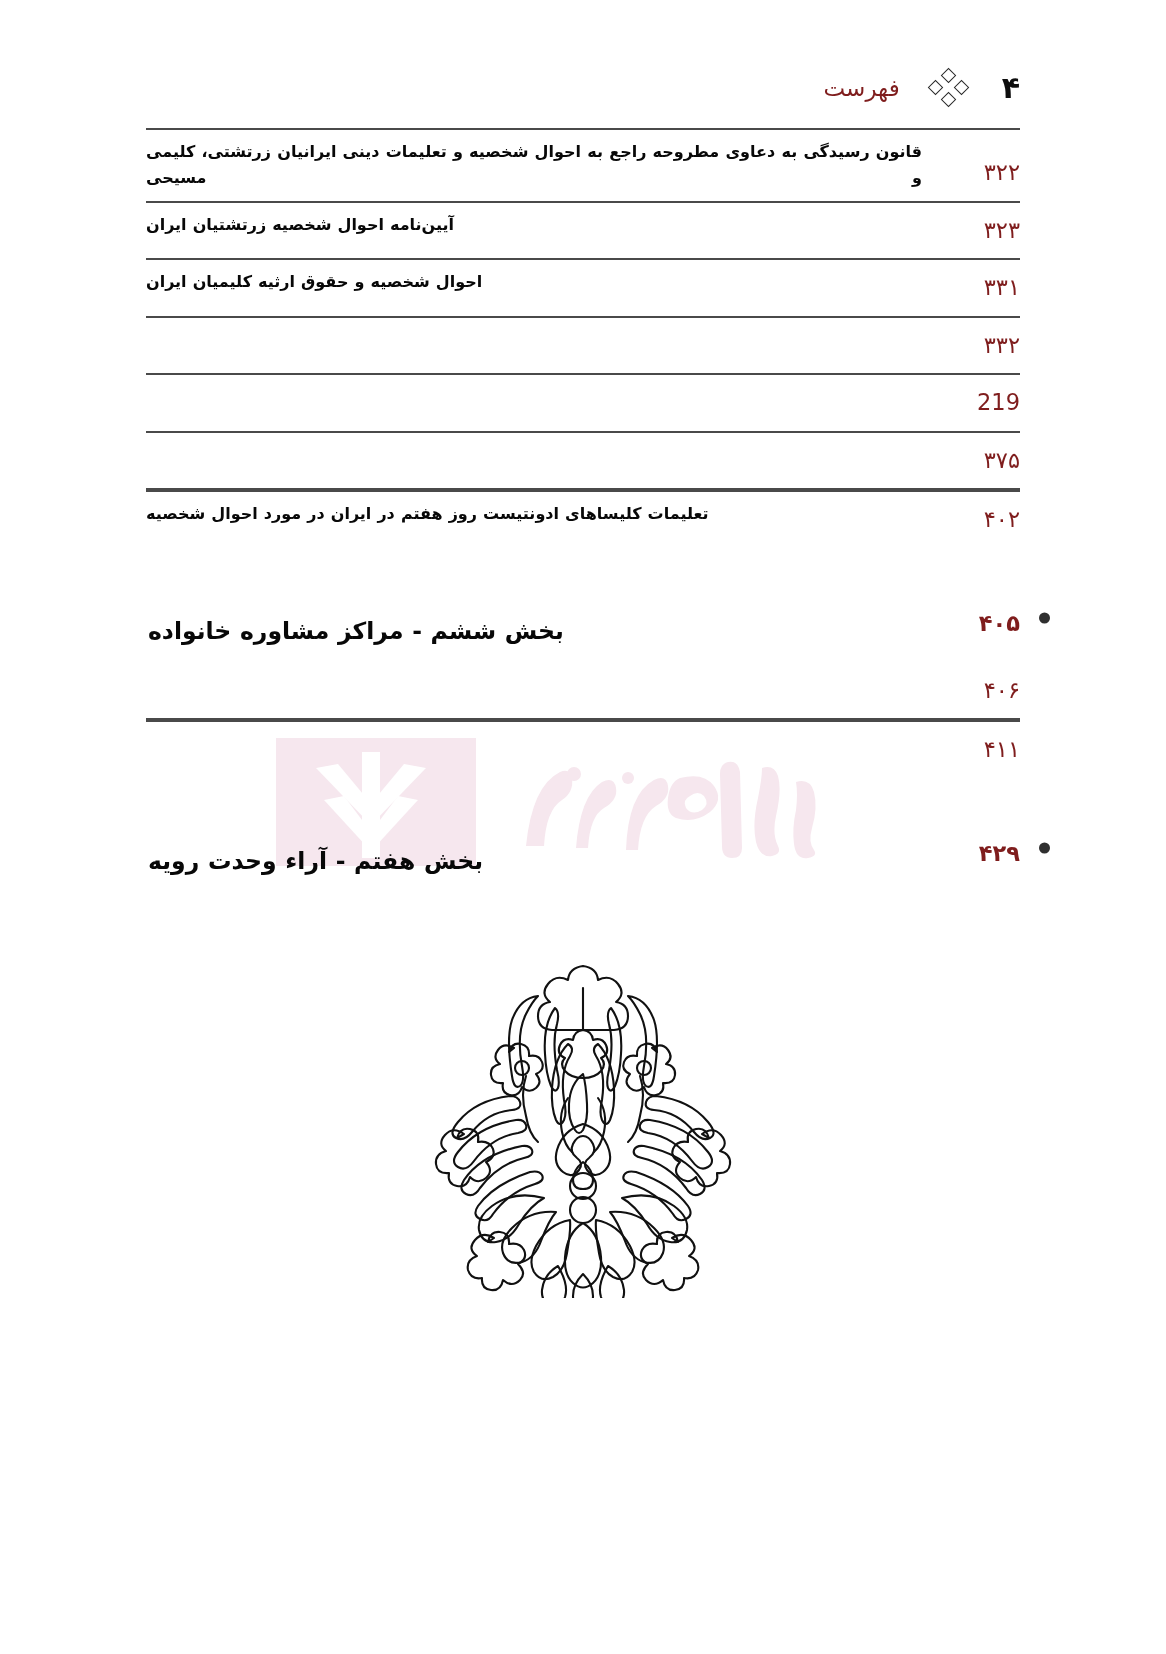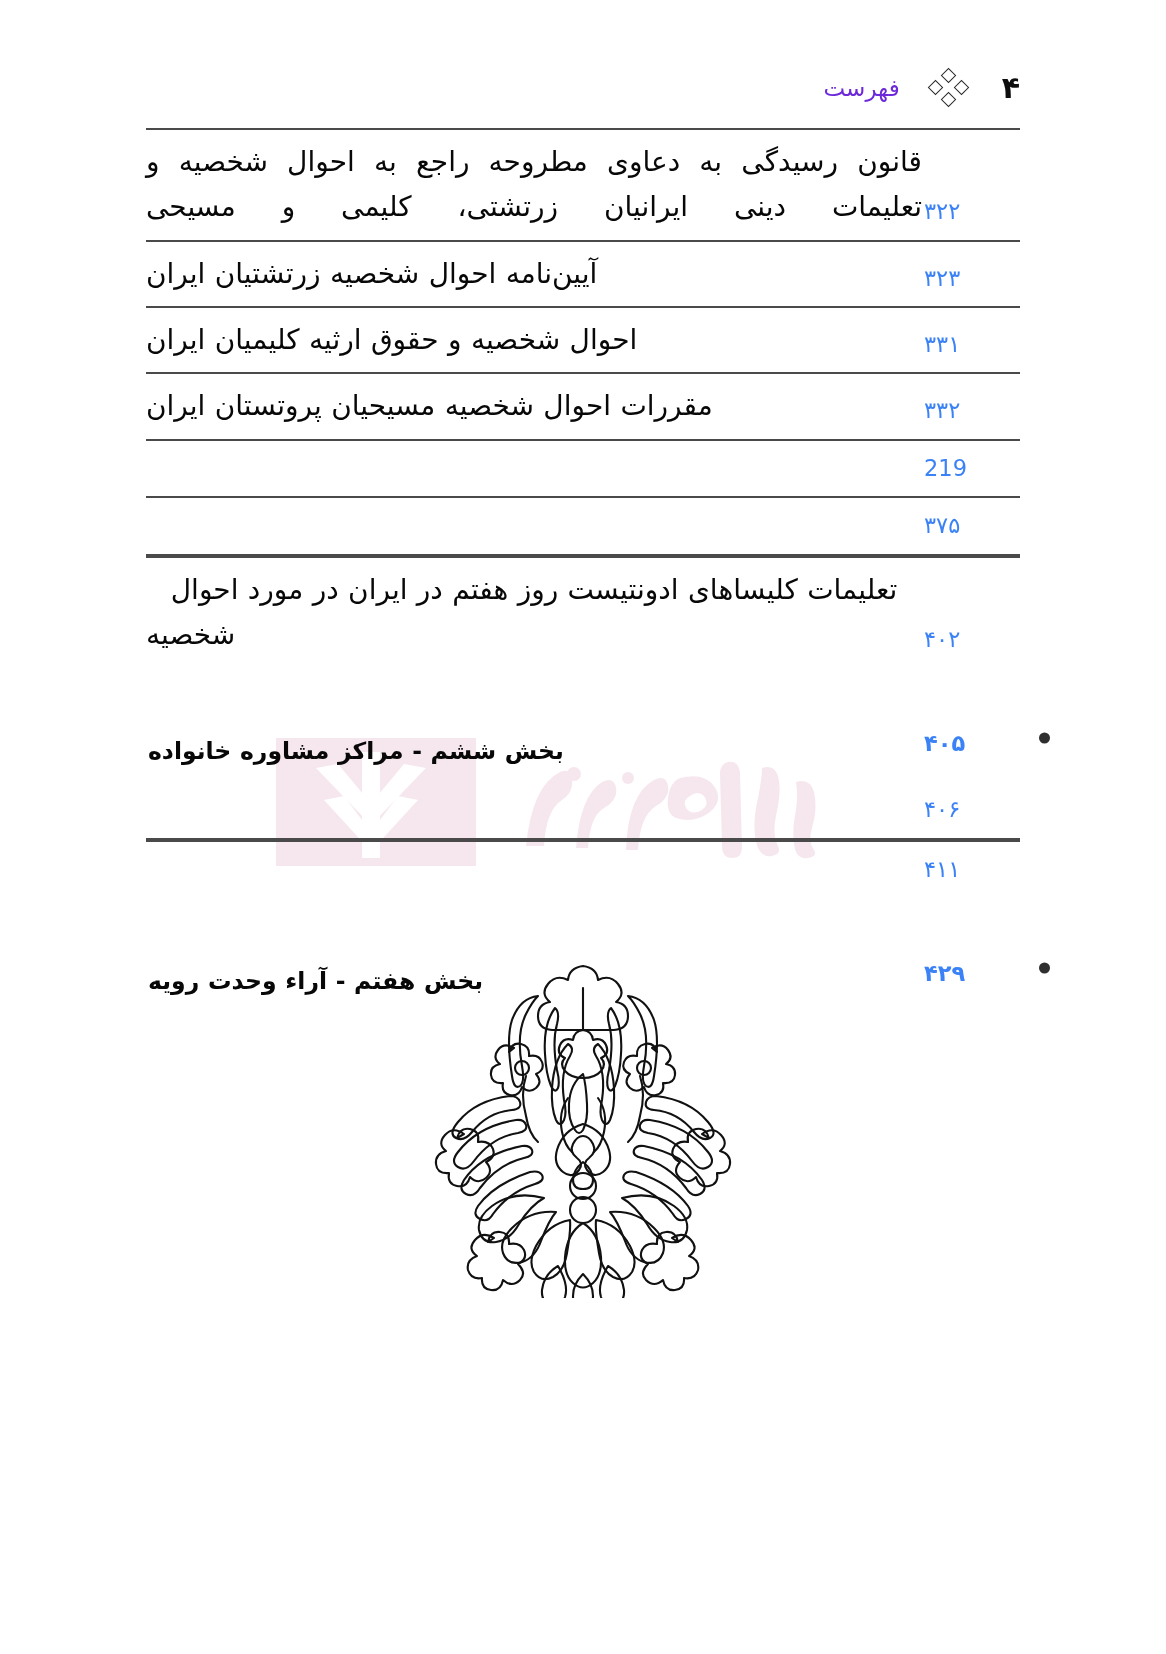--- a/index.html
+++ b/index.html
@@ -58,21 +58,21 @@
     transform: rotate(45deg);
     box-sizing: border-box;
   }
   .diamond-cluster i.d-top    { top: 2px;  left: 17px; }
   .diamond-cluster i.d-left   { top: 14px; left: 4px;  }
   .diamond-cluster i.d-right  { top: 14px; left: 30px; }
   .diamond-cluster i.d-bottom { top: 26px; left: 17px; }
   .header-title {
     font-size: 23px;
     line-height: 1;
-    color: #6d28d9;
+    color: #7f1d1d;
     white-space: nowrap;
   }
 
   
   .toc {
     position: absolute;
     top: 128px;
     right: 146px;
     width: 874px;
     direction: rtl;
@@ -87,40 +87,41 @@
   .toc-row {
     display: flex;
     flex-direction: row;
     align-items: flex-start;
     direction: rtl;
     position: relative;
     padding: 9px 0 10px 0;
   }
   .toc-title {
     flex: 1 1 auto;
-    font-size: 28px;
+    font-size: 16px;
     line-height: 1.62;
     text-align: justify;
     text-align-last: justify;
     color: #080808;
     padding-right: 2px;
     word-spacing: 0.5px;
+    font-weight: bold;
   }
   .toc-title.single {
     text-align: center;
     text-align-last: left;
   }
   .toc-page {
     flex: 0 0 auto;
     width: 96px;
     font-size: 22.5px;
     line-height: 1.62;
-    text-align: left;
+    text-align: right;
     direction: rtl;
-    color: #3b82f6;
+    color: #7f1d1d;
     align-self: flex-end;
     padding-bottom: 0;
   }
 
   
   .toc-row.section {
     padding: 22px 0 12px 0;
   }
   .toc-row.section .toc-title {
     font-weight: 700;
@@ -231,21 +232,20 @@
           <div class="toc-title single">آیین‌نامه احوال شخصیه زرتشتیان ایران</div>
         </div>
         <div class="rule thin"></div>
         <div class="toc-row">
           <div class="toc-page">۳۳۱</div>
           <div class="toc-title single">احوال شخصیه و حقوق ارثیه کلیمیان ایران</div>
         </div>
         <div class="rule thin"></div>
         <div class="toc-row">
           <div class="toc-page">۳۳۲</div>
-          <div class="toc-title single">مقررات احوال شخصیه مسیحیان پروتستان ایران</div>
         </div>
         <div class="rule thin"></div>
         <div class="toc-row">
           <div class="toc-page">219</div>
         </div>
         <div class="rule thin"></div>
         <div class="toc-row">
           <div class="toc-page">۳۷۵</div>
         </div>
         <div class="rule thin"></div>

